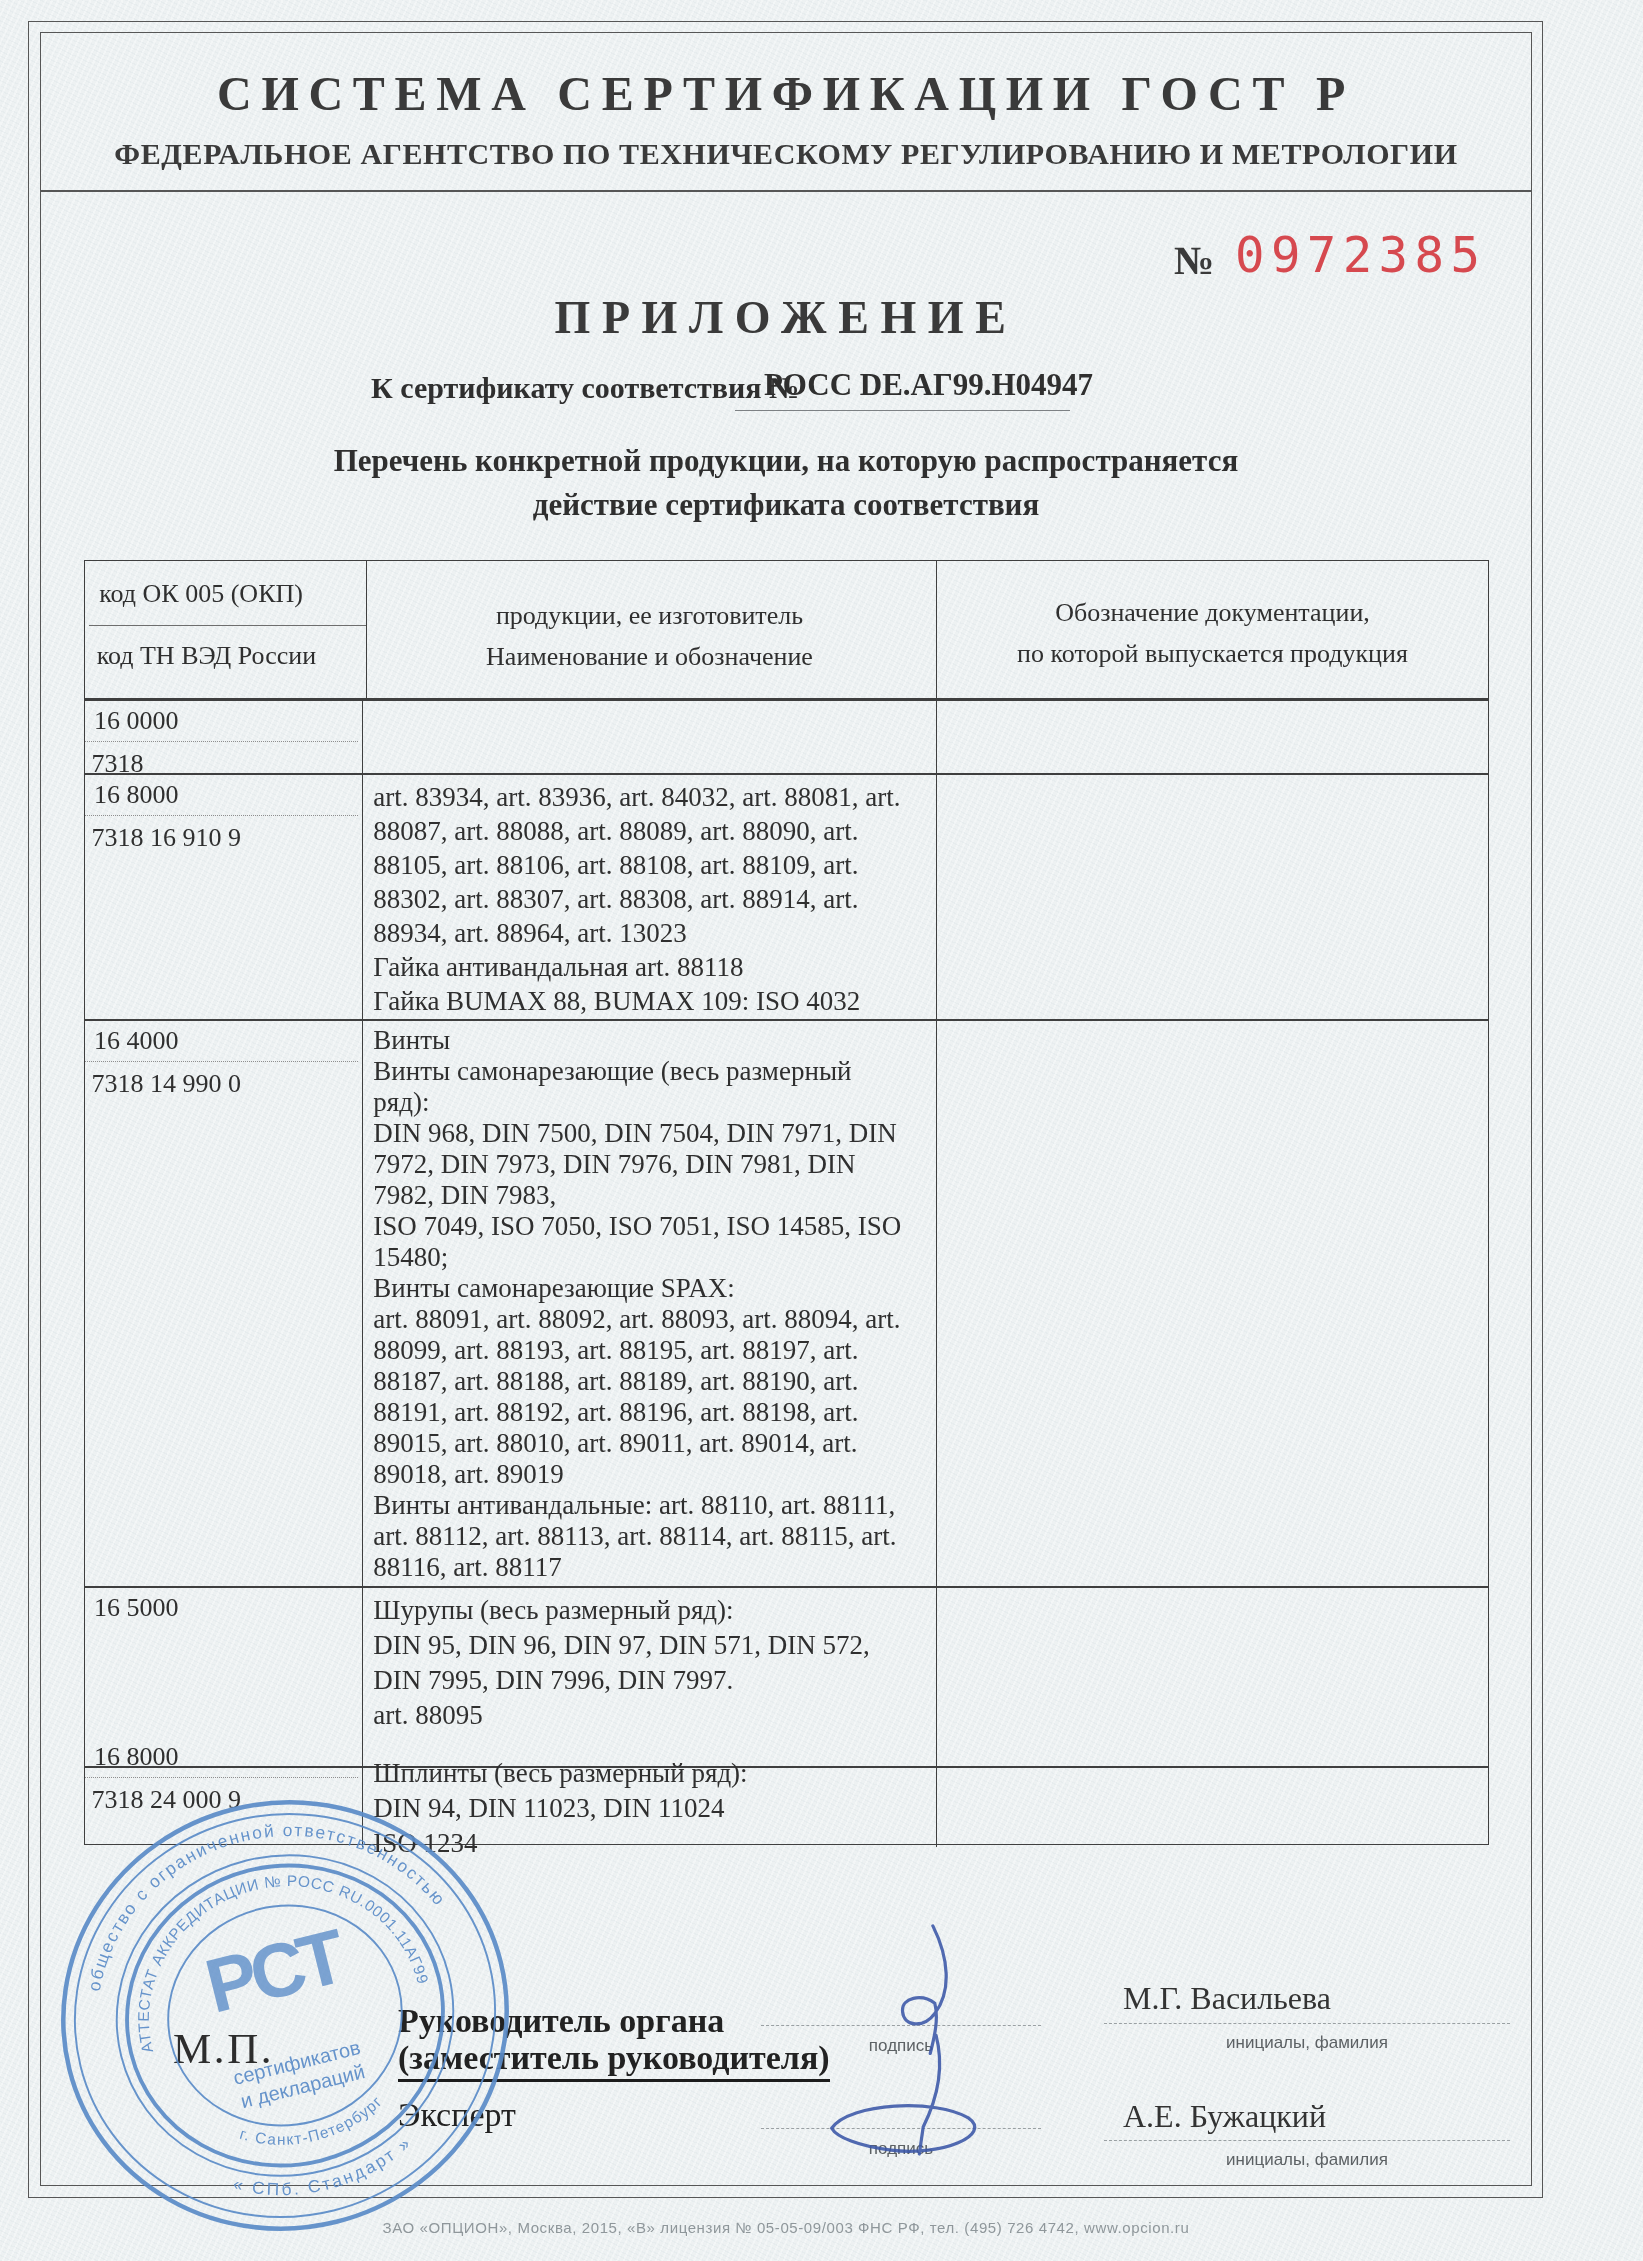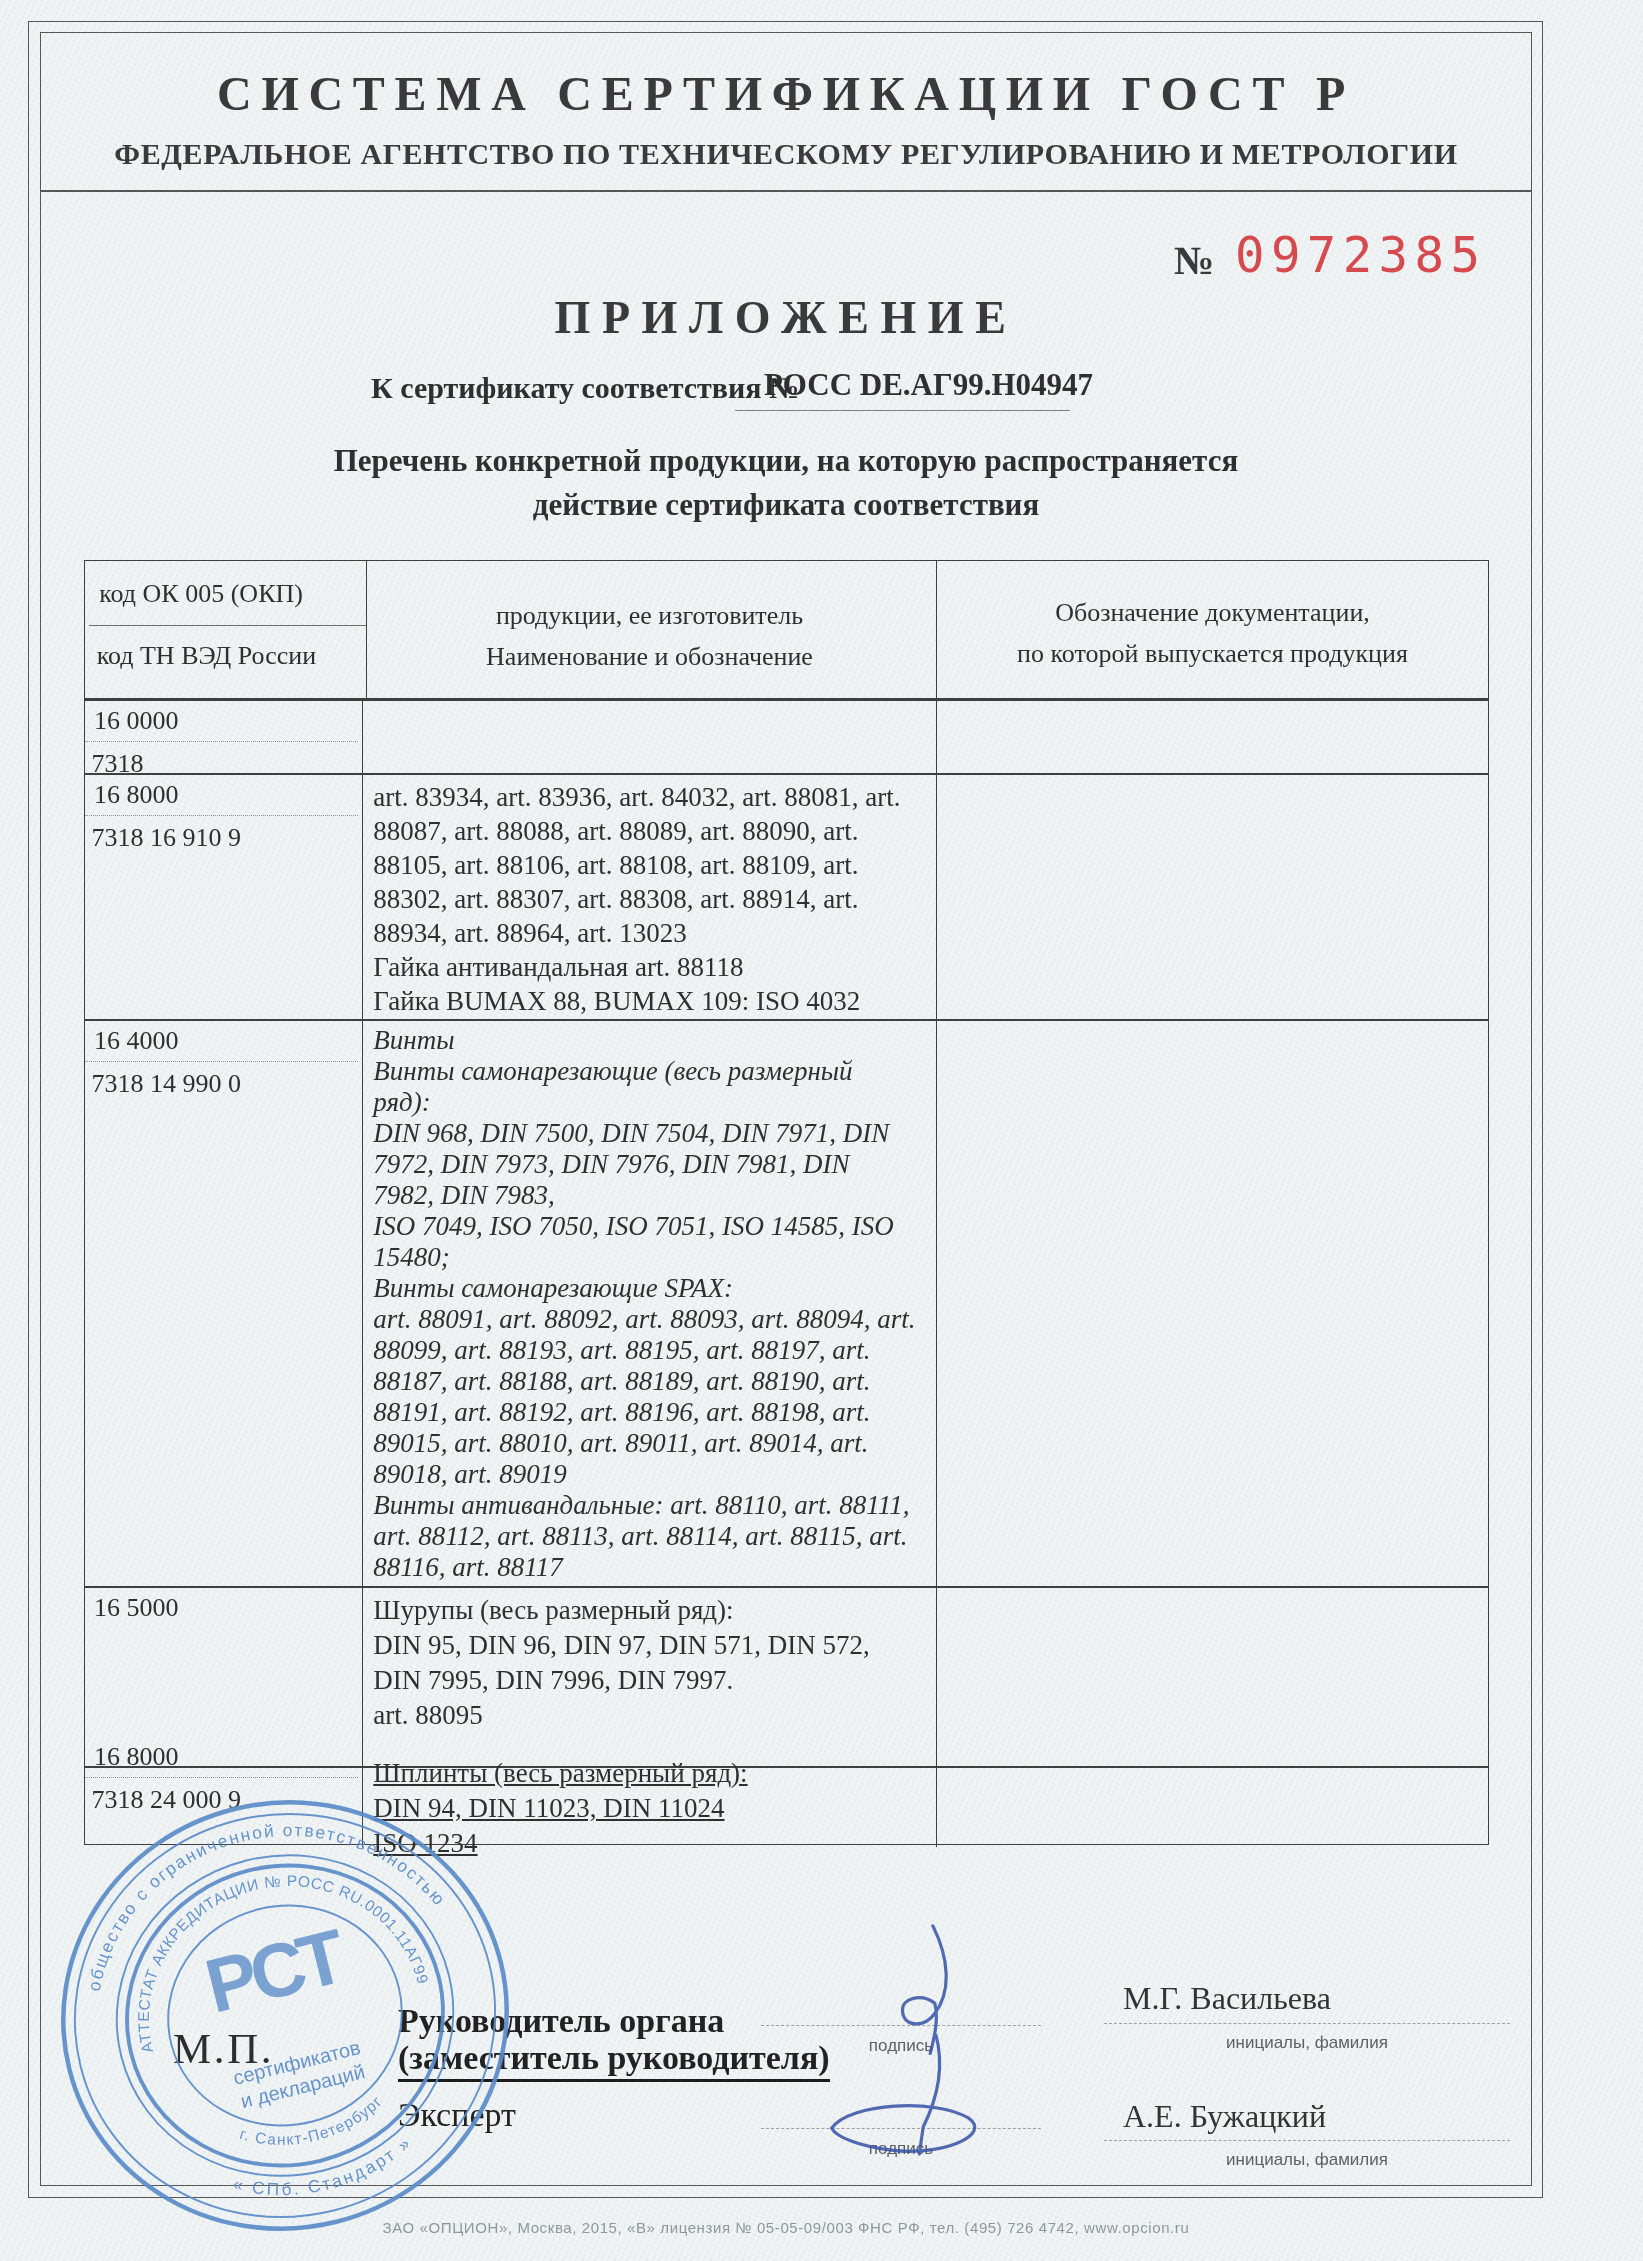--- a/index.html
+++ b/index.html
@@ -120,21 +120,21 @@
             </div>
           </div>
           <div class="tcell" style="left: 852px; right: 0px;"></div>
         </div>
         <div class="trow" style="top: 460px; height: 567px;">
           <div class="tcell b-right" style="left: 0px; width: 278px;">
             <div class="code-text" style="top: 5.2px;">16 4000</div>
             <div class="code-dots" style="top: 40px;"></div>
             <div class="code-text" style="top: 48px; left: 6.4px;">7318 14 990 0</div>
           </div>
-          <div class="tcell b-right" style="left: 278px; width: 574px; font-style: italic;">
+          <div class="tcell b-right" style="left: 278px; width: 574px;">
             <div class="prod-lines" style="padding-top: 3.9px; line-height: 31px;">
               <div>Винты</div>
               <div>Винты самонарезающие  (весь размерный</div>
               <div>ряд):</div>
               <div>DIN 968, DIN 7500, DIN 7504, DIN 7971, DIN</div>
               <div>7972, DIN 7973, DIN 7976, DIN 7981, DIN</div>
               <div>7982, DIN 7983,</div>
               <div>ISO 7049, ISO 7050, ISO 7051, ISO 14585, ISO</div>
               <div>15480;</div>
               <div>Винты самонарезающие SPAX:</div>
@@ -165,21 +165,21 @@
           </div>
           <div class="tcell" style="left: 852px; right: 0px;"></div>
         </div>
         <div class="trow last" style="top: 1176px; height: 110px;">
           <div class="tcell b-right" style="left: 0px; width: 278px;">
             <div class="code-text" style="top: 5.2px;">16 8000</div>
             <div class="code-dots" style="top: 40px;"></div>
             <div class="code-text" style="top: 48px; left: 6.4px;">7318 24 000 9</div>
           </div>
           <div class="tcell b-right" style="left: 278px; width: 574px;">
-            <div class="prod-lines" style="padding-top: 19px; line-height: 35px; text-decoration: underline;">
+            <div class="prod-lines" style="padding-top: 19px; line-height: 35px;">
               <div>Шплинты (весь размерный ряд):</div>
               <div>DIN 94, DIN 11023, DIN 11024</div>
               <div>ISO 1234</div>
             </div>
           </div>
           <div class="tcell" style="left: 852px; right: 0px;"></div>
         </div>
       </div>
   </div>
 

